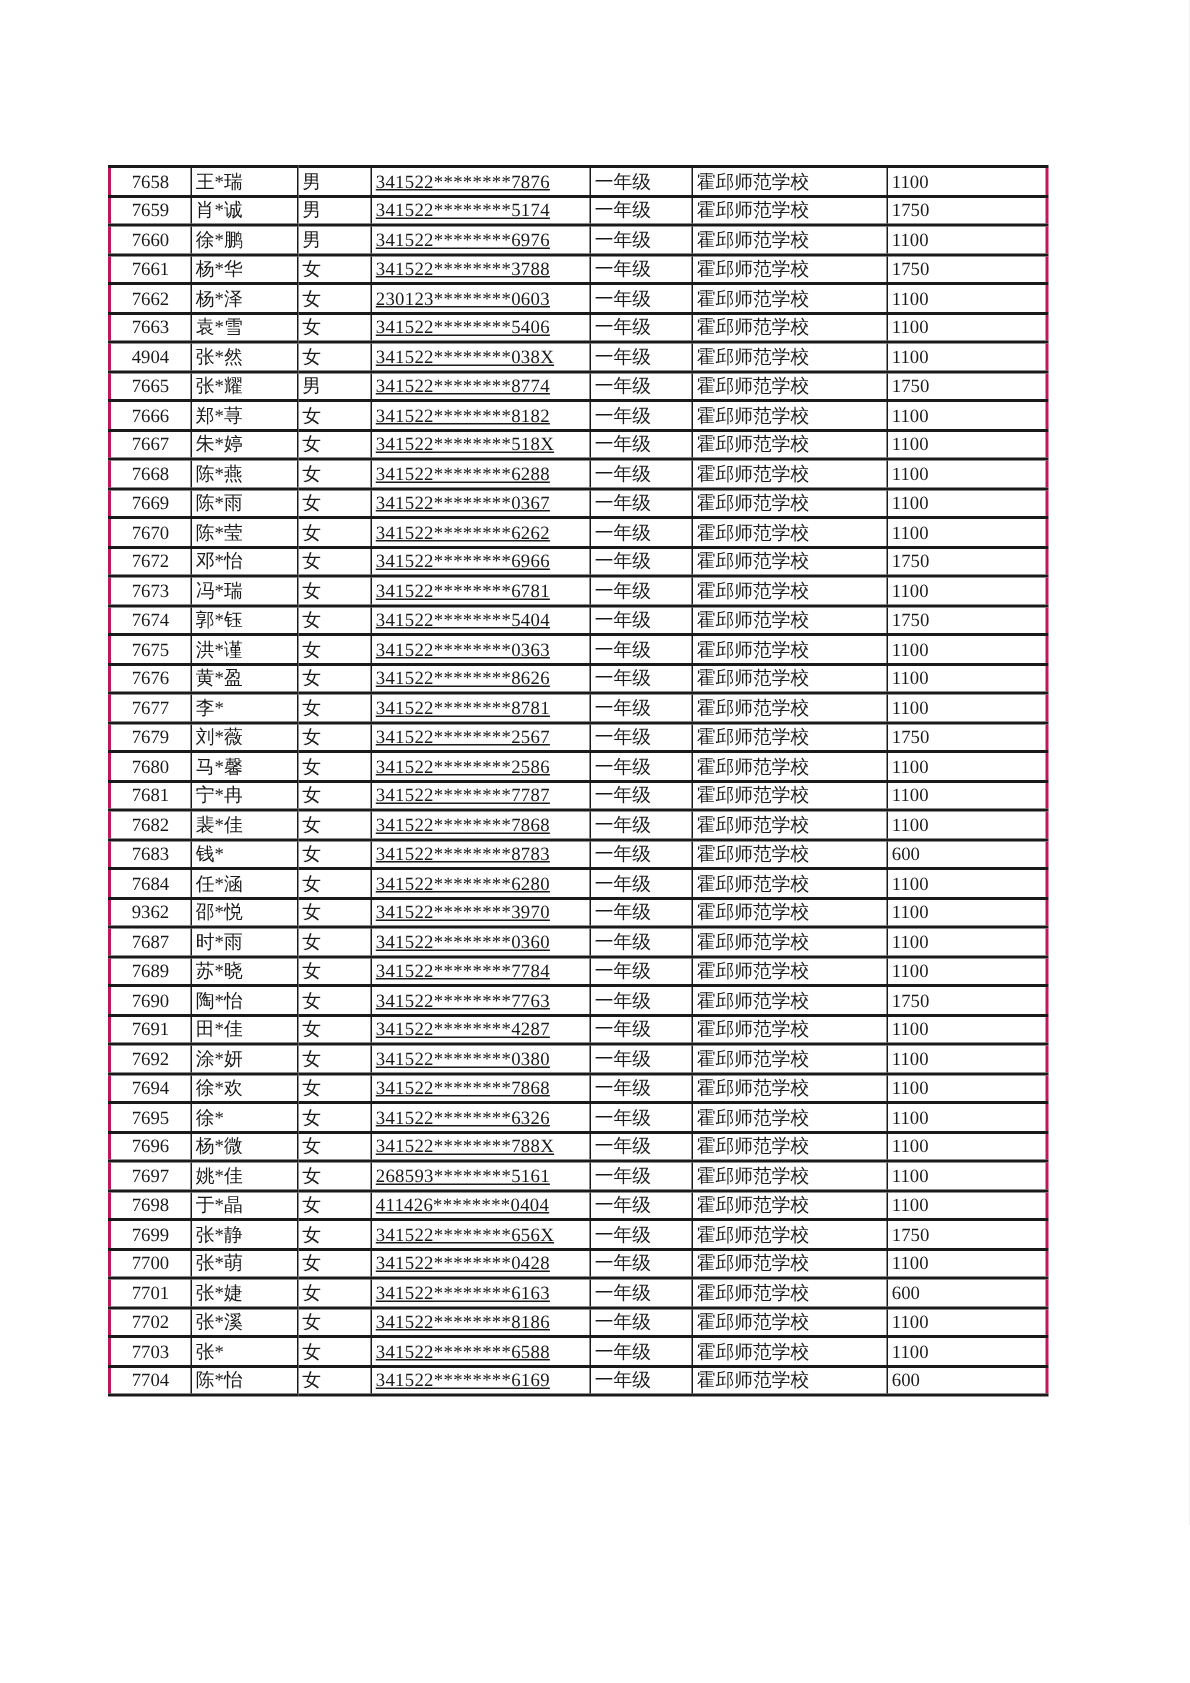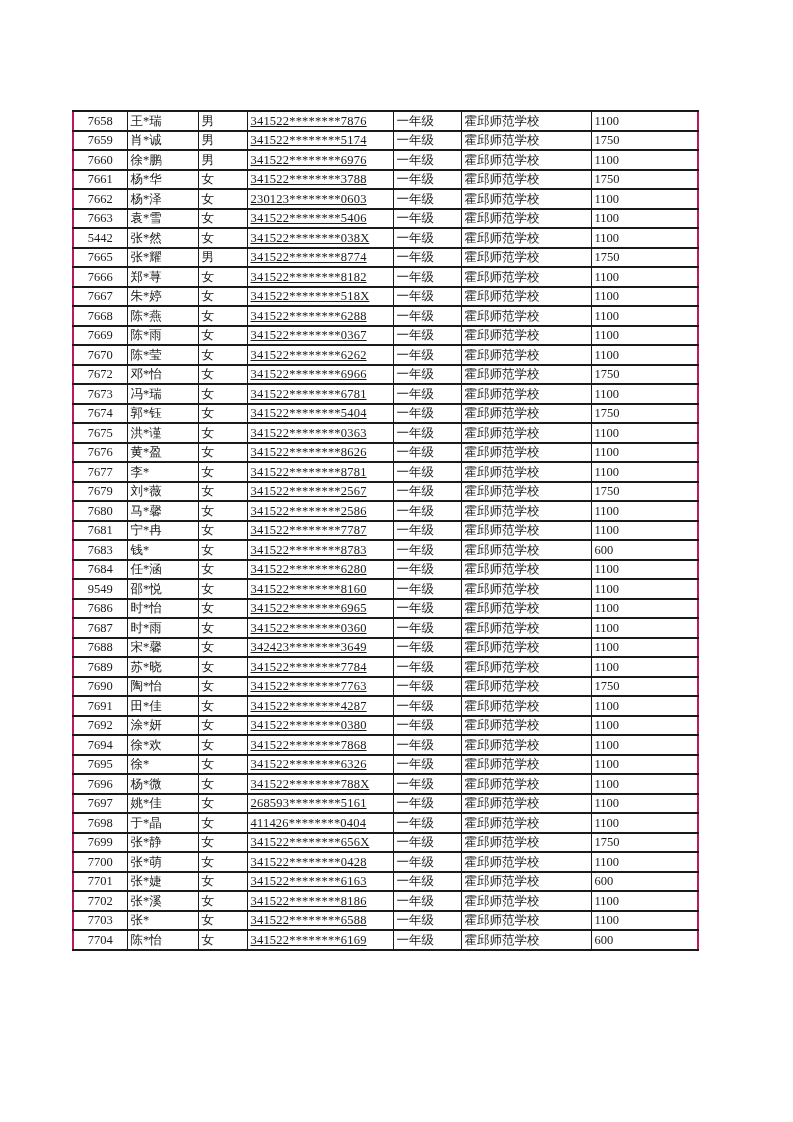--- a/index.html
+++ b/index.html
@@ -112,21 +112,21 @@
         <tr>
           <td class="col-0">7663</td>
           <td class="col-1">袁*雪</td>
           <td class="col-2">女</td>
           <td class="col-3">341522********5406</td>
           <td class="col-4">一年级</td>
           <td class="col-5">霍邱师范学校</td>
           <td class="col-6">1100</td>
         </tr>
         <tr>
-          <td class="col-0">5442</td>
+          <td class="col-0">4904</td>
           <td class="col-1">张*然</td>
           <td class="col-2">女</td>
           <td class="col-3">341522********038X</td>
           <td class="col-4">一年级</td>
           <td class="col-5">霍邱师范学校</td>
           <td class="col-6">1100</td>
         </tr>
         <tr>
           <td class="col-0">7665</td>
           <td class="col-1">张*耀</td>
@@ -256,69 +256,60 @@
         <tr>
           <td class="col-0">7681</td>
           <td class="col-1">宁*冉</td>
           <td class="col-2">女</td>
           <td class="col-3">341522********7787</td>
           <td class="col-4">一年级</td>
           <td class="col-5">霍邱师范学校</td>
           <td class="col-6">1100</td>
         </tr>
         <tr>
+          <td class="col-0">7682</td>
+          <td class="col-1">裴*佳</td>
+          <td class="col-2">女</td>
+          <td class="col-3">341522********7868</td>
+          <td class="col-4">一年级</td>
+          <td class="col-5">霍邱师范学校</td>
+          <td class="col-6">1100</td>
+        </tr>
+        <tr>
           <td class="col-0">7683</td>
           <td class="col-1">钱*</td>
           <td class="col-2">女</td>
           <td class="col-3">341522********8783</td>
           <td class="col-4">一年级</td>
           <td class="col-5">霍邱师范学校</td>
           <td class="col-6">600</td>
         </tr>
         <tr>
           <td class="col-0">7684</td>
           <td class="col-1">任*涵</td>
           <td class="col-2">女</td>
           <td class="col-3">341522********6280</td>
           <td class="col-4">一年级</td>
           <td class="col-5">霍邱师范学校</td>
           <td class="col-6">1100</td>
         </tr>
         <tr>
-          <td class="col-0">9549</td>
+          <td class="col-0">9362</td>
           <td class="col-1">邵*悦</td>
           <td class="col-2">女</td>
-          <td class="col-3">341522********8160</td>
-          <td class="col-4">一年级</td>
-          <td class="col-5">霍邱师范学校</td>
-          <td class="col-6">1100</td>
-        </tr>
-        <tr>
-          <td class="col-0">7686</td>
-          <td class="col-1">时*怡</td>
-          <td class="col-2">女</td>
-          <td class="col-3">341522********6965</td>
+          <td class="col-3">341522********3970</td>
           <td class="col-4">一年级</td>
           <td class="col-5">霍邱师范学校</td>
           <td class="col-6">1100</td>
         </tr>
         <tr>
           <td class="col-0">7687</td>
           <td class="col-1">时*雨</td>
           <td class="col-2">女</td>
           <td class="col-3">341522********0360</td>
-          <td class="col-4">一年级</td>
-          <td class="col-5">霍邱师范学校</td>
-          <td class="col-6">1100</td>
-        </tr>
-        <tr>
-          <td class="col-0">7688</td>
-          <td class="col-1">宋*馨</td>
-          <td class="col-2">女</td>
-          <td class="col-3">342423********3649</td>
           <td class="col-4">一年级</td>
           <td class="col-5">霍邱师范学校</td>
           <td class="col-6">1100</td>
         </tr>
         <tr>
           <td class="col-0">7689</td>
           <td class="col-1">苏*晓</td>
           <td class="col-2">女</td>
           <td class="col-3">341522********7784</td>
           <td class="col-4">一年级</td>

